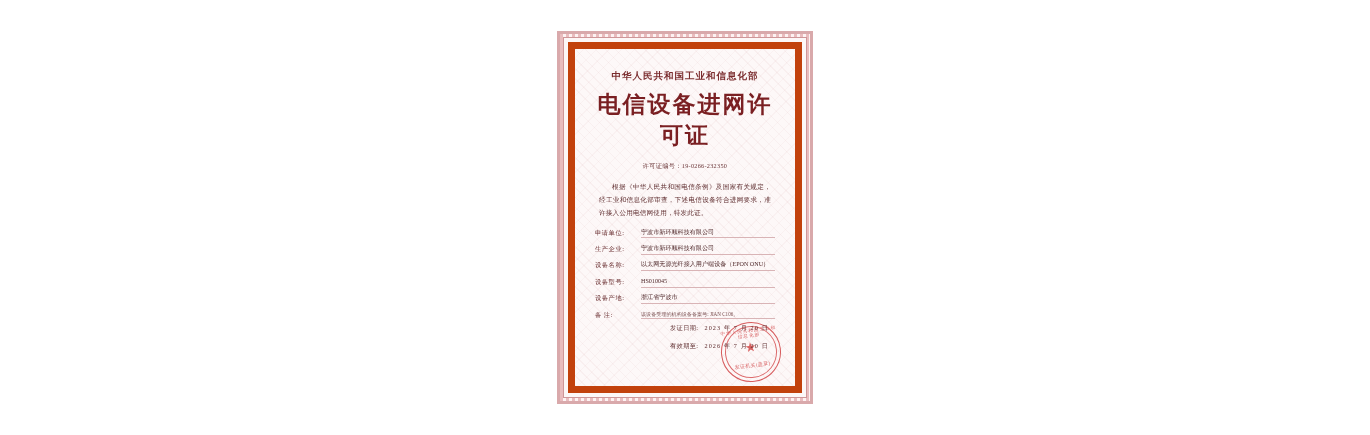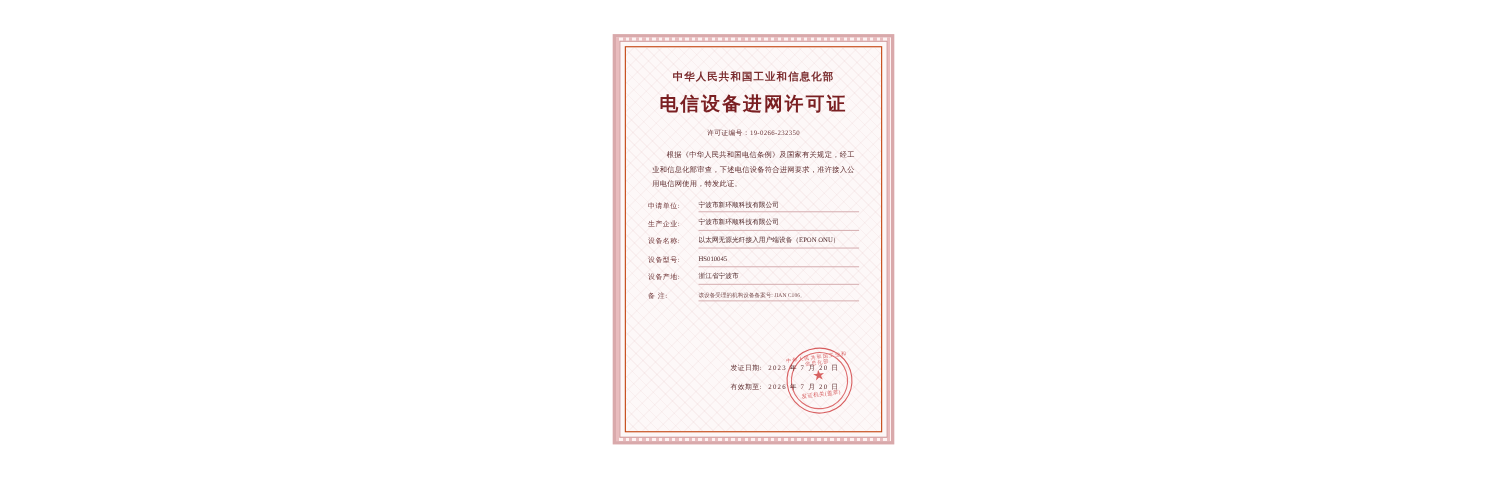--- a/index.html
+++ b/index.html
@@ -49,21 +49,21 @@
     background: #fdf7f7;
     box-sizing: border-box;
   }
 
   .frame-inner {
     position: absolute;
     left: 11px;
     top: 11px;
     right: 11px;
     bottom: 11px;
-    border: 1px solid #c2410c;
+    border: 7px solid #c2410c;
     background: #fdf8f8;
     box-sizing: border-box;
     overflow: hidden;
   }
 
   
   .frame-inner::before {
     content: "";
     position: absolute;
     inset: 0;
@@ -85,21 +85,21 @@
     text-align: center;
     font-size: 9.5px;
     letter-spacing: 1px;
     color: #7a2b2d;
     font-weight: bold;
     margin-top: 7px;
   }
 
   .title-main {
     text-align: center;
-    font-size: 17px;
+    font-size: 23px;
     letter-spacing: 2px;
     color: #7a1f22;
     font-weight: bold;
     margin-top: 6px;
     font-family: "Liberation Serif", serif;
   }
 
   .permit-no {
     text-align: center;
     font-size: 6.2px;

